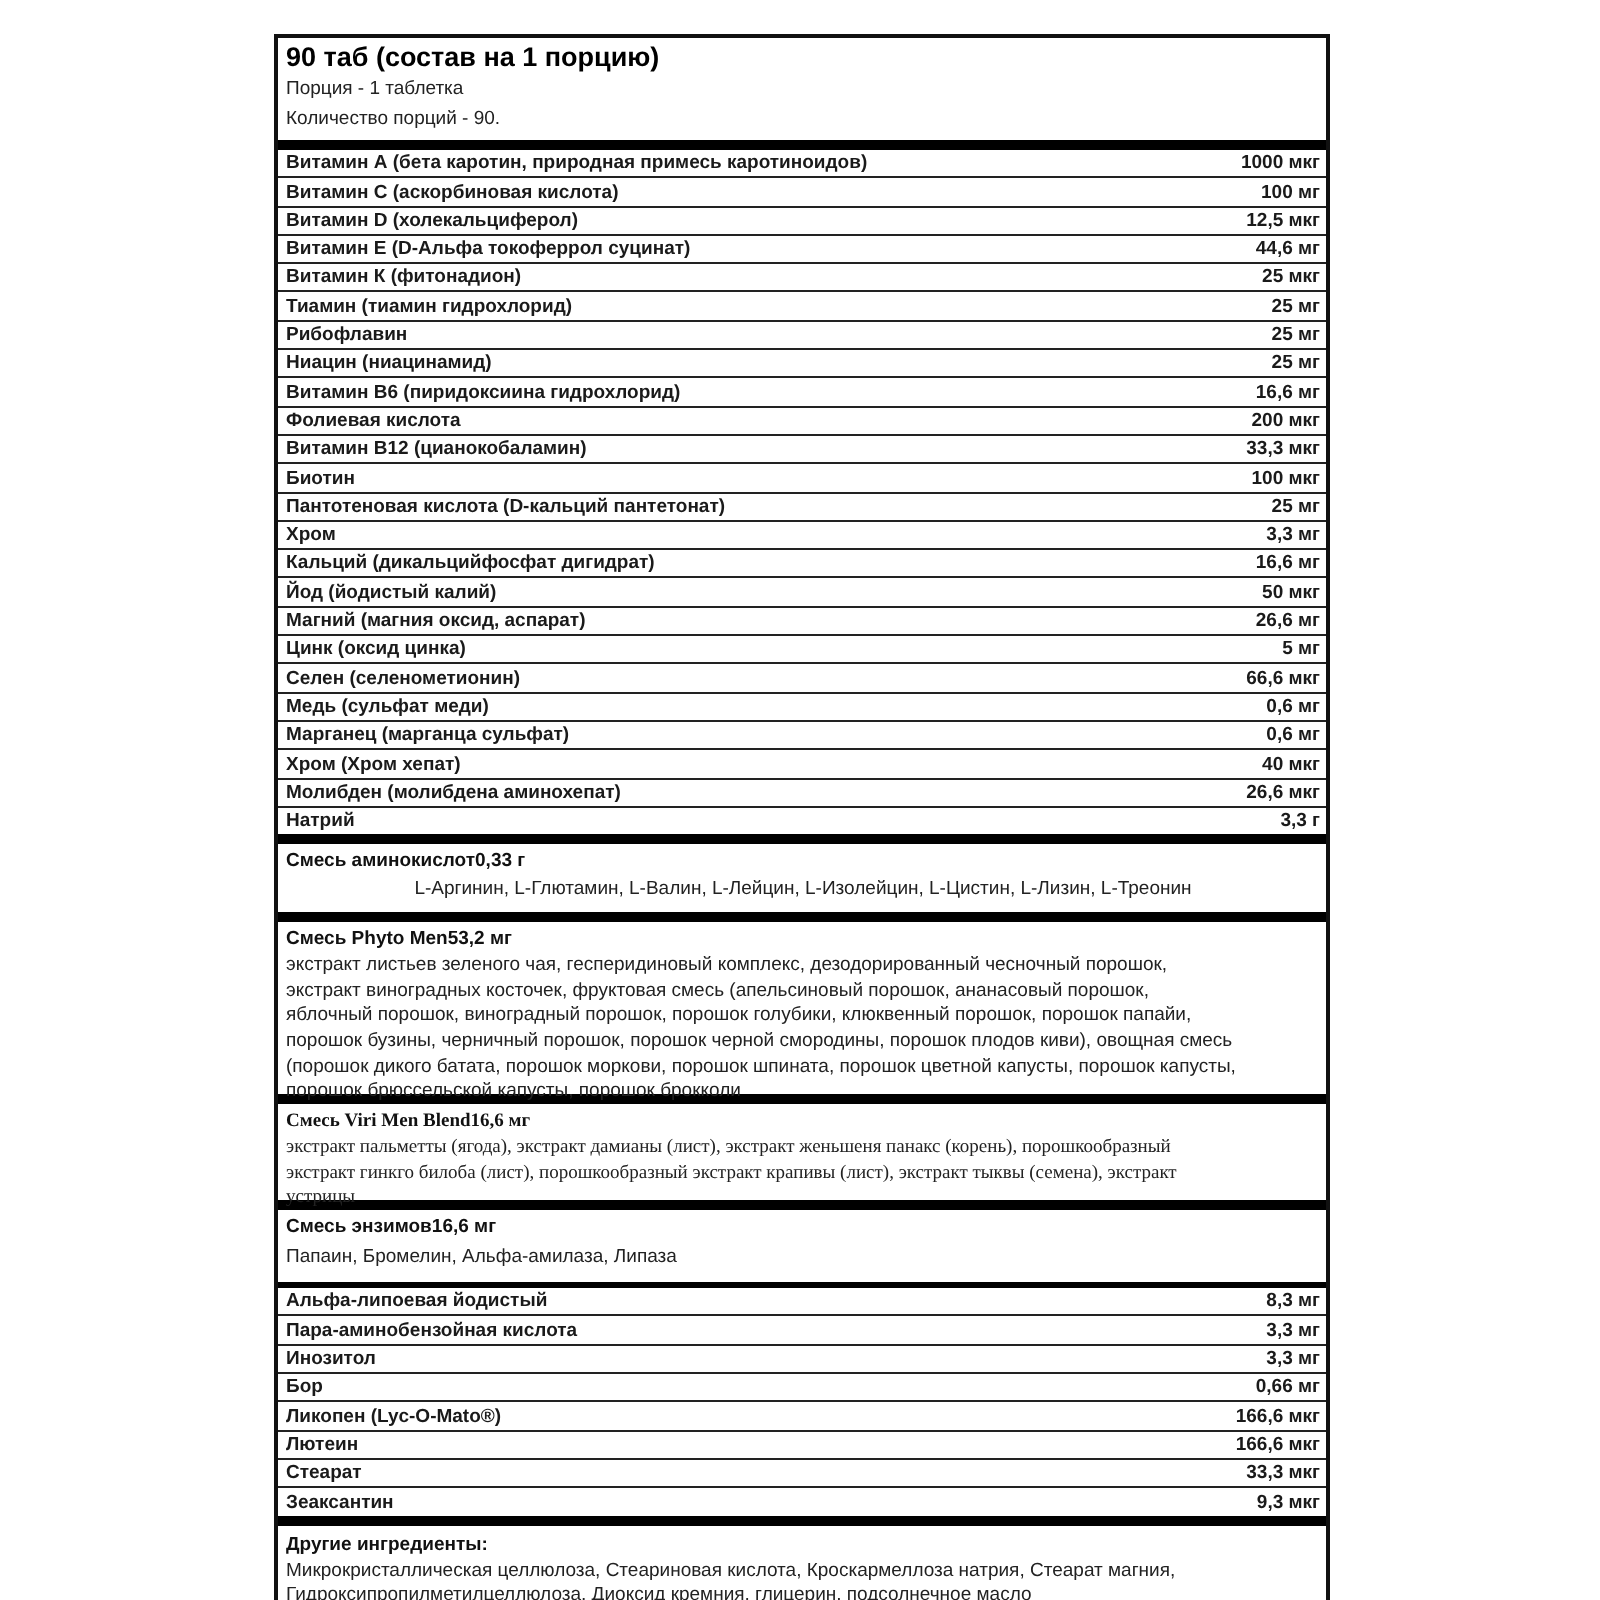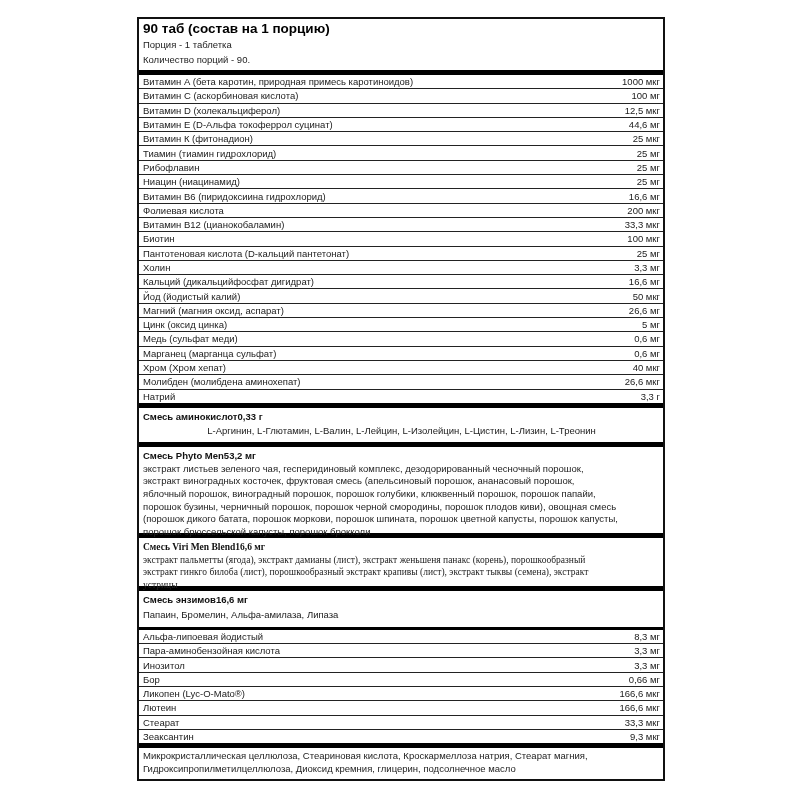--- a/index.html
+++ b/index.html
@@ -8,23 +8,23 @@
   .label {
     position: absolute; left: 137px; top: 17px; width: 524px;
     border: 2px solid #111; background: #fff;
   }
   .hdr { padding: 2px 4px 3px 4px; border-radius: 11px; }
   .hdr .title { font-weight: bold; font-size: 13.5px; line-height: 16px; color: #000; }
   .hdr .sub { font-size: 9.5px; line-height: 15px; color: #222; }
   .thick { height: 5px; background: #000; }
   .mid { height: 3px; background: #000; }
   .row {
-    display: flex; justify-content: space-between; align-items: center;
+    display: flex; justify-content: space-between; align-items: flex-end;
     height: 13.3px; font-size: 9.5px; line-height: 13px; padding: 0 3px 0 4px;
-    border-top: 1.5px solid #222; box-sizing: content-box;
+    border-top: 1.5px solid #222; box-sizing: content-box; font-weight: bold;
   }
   .row:first-child { border-top: none; }
   .row .amt { white-space: nowrap; }
   .blend { padding: 2px 3px 4px 4px; }
   .blend .bhead { display: flex; font-weight: bold; font-size: 9.5px; line-height: 14px; color: #111; }
   .blend .bdesc { font-size: 9.5px; line-height: 12.6px; color: #222; padding-right: 40px; }
   .blend.amino .bdesc { padding-right: 0; line-height: 14px; text-align: center; }
   .blend.phyto { height: 80px; }
   .blend.viri { height: 42px; font-family: Liberation Serif, serif; }
   .blend.enz .bdesc { line-height: 16px; }
@@ -92,40 +92,44 @@
       </div>
       <div class="row">
         <span>Биотин</span>
         <span class="amt">100 мкг</span>
       </div>
       <div class="row">
         <span>Пантотеновая кислота (D-кальций пантетонат)</span>
         <span class="amt">25 мг</span>
       </div>
       <div class="row">
-        <span>Холин</span>
+        <span>Хром</span>
         <span class="amt">3,3 мг</span>
       </div>
       <div class="row">
         <span>Кальций (дикальцийфосфат дигидрат)</span>
         <span class="amt">16,6 мг</span>
       </div>
       <div class="row">
         <span>Йод (йодистый калий)</span>
         <span class="amt">50 мкг</span>
       </div>
       <div class="row">
         <span>Магний (магния оксид, аспарат)</span>
         <span class="amt">26,6 мг</span>
       </div>
       <div class="row">
         <span>Цинк (оксид цинка)</span>
         <span class="amt">5 мг</span>
       </div>
       <div class="row">
+        <span>Селен (селенометионин)</span>
+        <span class="amt">66,6 мкг</span>
+      </div>
+      <div class="row">
         <span>Медь (сульфат меди)</span>
         <span class="amt">0,6 мг</span>
       </div>
       <div class="row">
         <span>Марганец (марганца сульфат)</span>
         <span class="amt">0,6 мг</span>
       </div>
       <div class="row">
         <span>Хром (Хром хепат)</span>
         <span class="amt">40 мкг</span>
@@ -213,16 +217,17 @@
       </div>
       <div class="row">
         <span>Зеаксантин</span>
         <span class="amt">9,3 мкг</span>
       </div>
     </div>
 
   <div class="thick"></div>
 
   <div class="other">
+    <div class="ohead">Другие ингредиенты:</div>
     <div class="odesc">Микрокристаллическая целлюлоза, Стеариновая кислота, Кроскармеллоза натрия, Стеарат магния, Гидроксипропилметилцеллюлоза, Диоксид кремния, глицерин, подсолнечное масло</div>
 
   </div>
 </div>
 
 </body></html>

